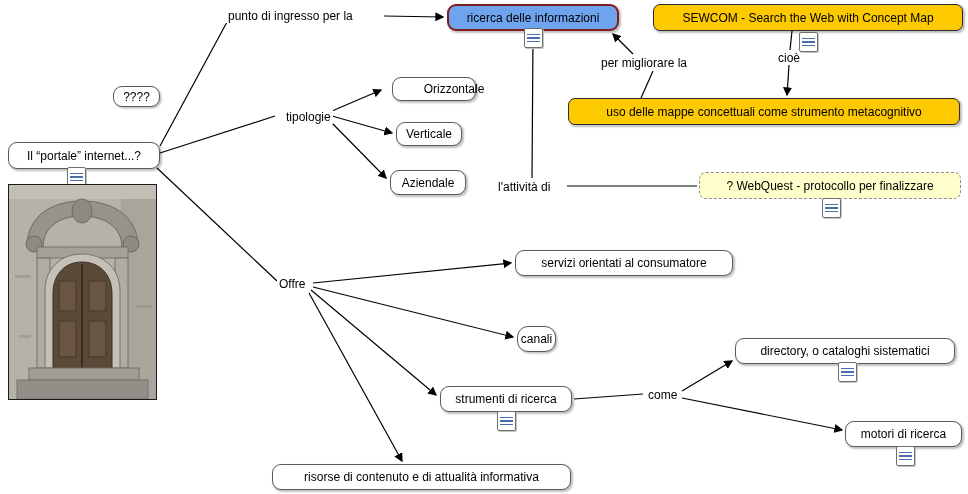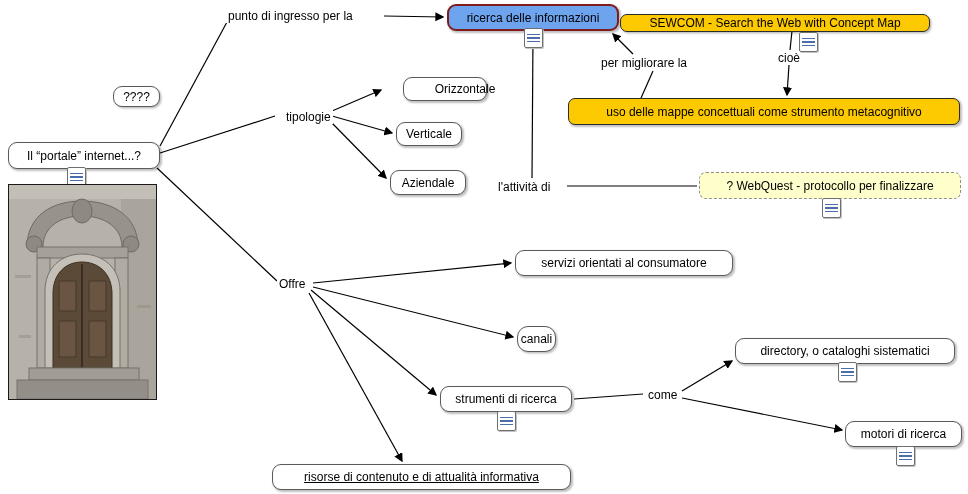--- a/index.html
+++ b/index.html
@@ -80,34 +80,34 @@
     <line x1="532" y1="178" x2="533" y2="35" stroke="#000" stroke-width="1.2" marker-end="url(#arrow)"></line>
     <line x1="313" y1="283" x2="511" y2="263" stroke="#000" stroke-width="1.2" marker-end="url(#arrow)"></line>
     <line x1="313" y1="287" x2="513" y2="337" stroke="#000" stroke-width="1.2" marker-end="url(#arrow)"></line>
     <line x1="311" y1="290" x2="436" y2="395" stroke="#000" stroke-width="1.2" marker-end="url(#arrow)"></line>
     <line x1="309" y1="293" x2="402" y2="461" stroke="#000" stroke-width="1.2" marker-end="url(#arrow)"></line>
     <line x1="682" y1="391" x2="732" y2="361" stroke="#000" stroke-width="1.2" marker-end="url(#arrow)"></line>
     <line x1="682" y1="398" x2="842" y2="430" stroke="#000" stroke-width="1.2" marker-end="url(#arrow)"></line>
   </svg>
 
   <div class="concept blue" style="left:447px;top:4px;width:172px;height:27px;">ricerca delle informazioni</div>
-  <div class="concept gold" style="left:620px;top:4px;width:310px;height:18px;margin-top:10px;">SEWCOM - Search the Web with Concept Map</div>
+  <div class="concept gold" style="left:653px;top:4px;width:310px;height:27px;">SEWCOM - Search the Web with Concept Map</div>
   <div class="concept" style="left:113px;top:86px;width:47px;height:21px;">????</div>
   <div class="concept" style="left:8px;top:142px;width:152px;height:27px;">Il “portale” internet...?</div>
-  <div class="concept" style="left:403px;top:77px;width:84px;height:24px;padding-left:40px;">Orizzontale</div>
+  <div class="concept" style="left:392px;top:77px;width:84px;height:24px;padding-left:40px;">Orizzontale</div>
   <div class="concept" style="left:396px;top:122px;width:66px;height:24px;">Verticale</div>
   <div class="concept" style="left:390px;top:170px;width:76px;height:25px;">Aziendale</div>
   <div class="concept gold" style="left:568px;top:98px;width:392px;height:27px;">uso delle mappe concettuali come strumento metacognitivo</div>
   <div class="concept dashed" style="left:699px;top:172px;width:262px;height:27px;">? WebQuest - protocollo per finalizzare</div>
   <div class="concept" style="left:515px;top:250px;width:218px;height:26px;">servizi orientati al consumatore</div>
   <div class="concept" style="left:517px;top:326px;width:39px;height:26px;border-radius:11px;">canali</div>
   <div class="concept" style="left:440px;top:386px;width:132px;height:26px;">strumenti di ricerca</div>
   <div class="concept" style="left:735px;top:338px;width:220px;height:26px;">directory, o cataloghi sistematici</div>
   <div class="concept" style="left:845px;top:421px;width:117px;height:26px;">motori di ricerca</div>
-  <div class="concept" style="left:272px;top:464px;width:299px;height:26px;text-decoration:underline;">risorse di contenuto e di attualità informativa</div>
+  <div class="concept" style="left:272px;top:464px;width:299px;height:26px;">risorse di contenuto e di attualità informativa</div>
 
   <div class="phrase" style="left:226px;top:9px;">punto di ingresso per la</div>
   <div class="phrase" style="left:278px;top:110px;margin-left:6px;">tipologie</div>
   <div class="phrase" style="left:599px;top:56px;">per migliorare la</div>
   <div class="phrase" style="left:776px;top:51px;">cioè</div>
   <div class="phrase" style="left:496px;top:180px;">l'attività di</div>
   <div class="phrase" style="left:277px;top:277px;">Offre</div>
   <div class="phrase" style="left:646px;top:388px;">come</div>
 
   <div class="res-icon" style="left:524px;top:28px;">

